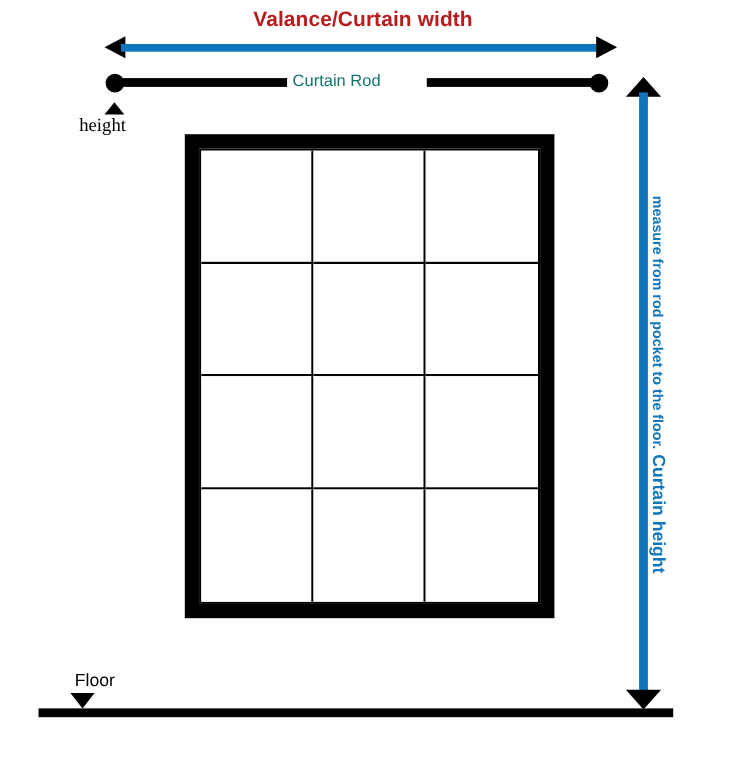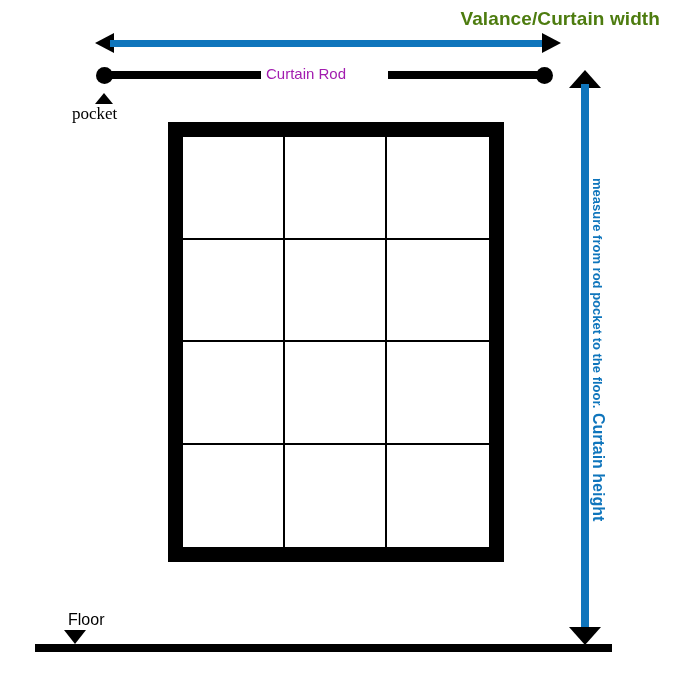--- a/index.html
+++ b/index.html
@@ -17,26 +17,26 @@
     background: #ffffff;
     overflow: hidden;
   }
 
   
   .width-title {
     position: absolute;
     left: 0;
     top: 8px;
     width: 660px;
-    text-align: right;
+    text-align: center;
     font-family: "Liberation Sans", sans-serif;
     font-weight: bold;
     font-size: 19px;
     letter-spacing: 0.1px;
-    color: #4d7c0f;
+    color: #b91c1c;
     white-space: nowrap;
   }
 
   
   .width-arrow-shaft {
     position: absolute;
     left: 110px;
     top: 40px;
     width: 437px;
     height: 7px;
@@ -98,21 +98,21 @@
     border-radius: 50%;
     background: #000000;
   }
   .rod-label {
     position: absolute;
     left: 266px;
     top: 65px;
     font-family: "Liberation Sans", sans-serif;
     font-size: 15px;
     font-weight: normal;
-    color: #a21caf;
+    color: #0f766e;
     white-space: nowrap;
   }
 
   
   .bracket-marker {
     position: absolute;
     left: 95px;
     top: 93px;
     width: 0;
     height: 0;
@@ -254,21 +254,21 @@
   <div class="width-arrow-shaft"></div>
   <div class="arrow-head-right"></div>
 
   <div class="rod-finial-left"></div>
   <div class="rod-left-bar"></div>
   <div class="rod-label">Curtain Rod</div>
   <div class="rod-right-bar"></div>
   <div class="rod-finial-right"></div>
 
   <div class="bracket-marker"></div>
-  <div class="bracket-label">pocket</div>
+  <div class="bracket-label">height</div>
 
   <div class="window-frame">
     <div class="window-inner">
       <div class="pane"></div>
       <div class="pane"></div>
       <div class="pane col-last"></div>
 
       <div class="pane"></div>
       <div class="pane"></div>
       <div class="pane col-last"></div>

